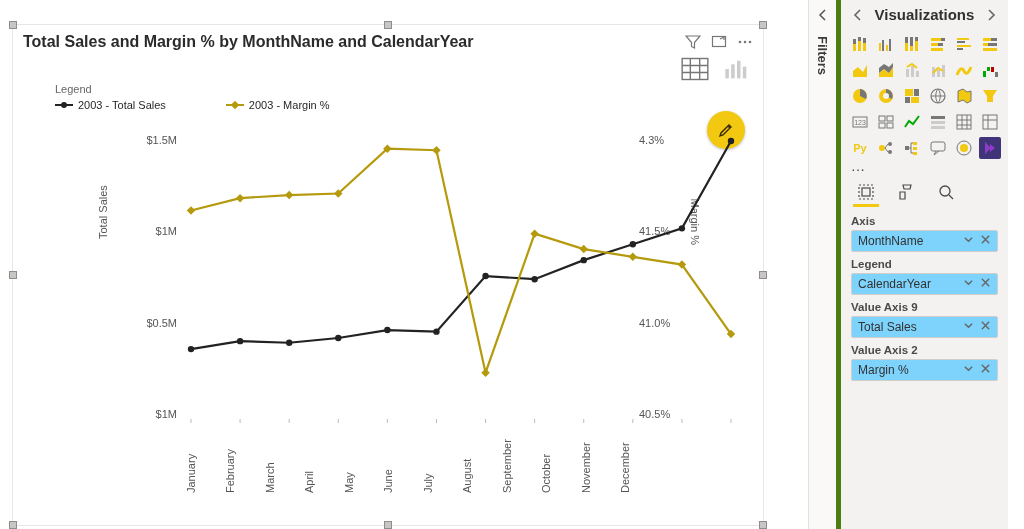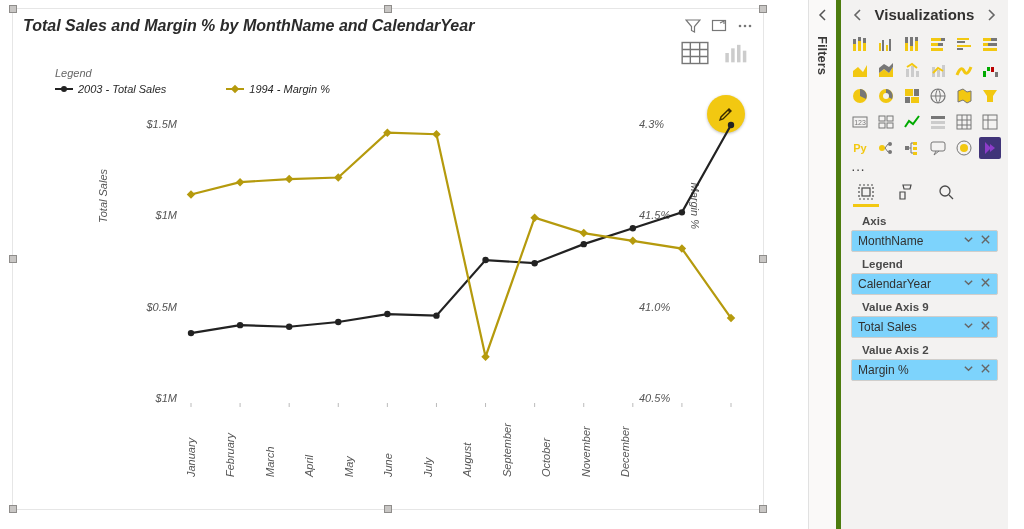--- a/index.html
+++ b/index.html
@@ -11,22 +11,21 @@
     width: 1024px;
     height: 529px;
     overflow: hidden;
     position: relative;
   }
   
   .canvas-area {
     position: absolute;
     left: 0; top: 0;
     width: 800px; height: 529px;
-    padding: 8px 12px;
-    font-style: italic;
+    padding: 24px 12px;
   }
   .filters-bar {
     position: absolute;
     left: 808px; top: 0;
     width: 28px; height: 529px;
     border-left: 1px solid #e1e1e1;
     background: #faf9f8;
     display: flex;
     flex-direction: column;
     align-items: center;
@@ -164,21 +163,21 @@
   .gal-item.sel svg{ color:#fff; }
   .gal-item.txt{ font-size:11px; font-weight:700; color:#2b579a; }
   .ellipsis{ padding:0 10px 2px; font-size:14px; color:#444; }
   .sub-tabs{ display:flex; gap:18px; padding:2px 14px 6px; }
   .sub-tabs .tab{ width:22px;height:22px; display:flex;align-items:center;justify-content:center; position:relative; }
   .sub-tabs .tab svg{ width:18px;height:18px; color:#4a4a4a;}
   .sub-tabs .tab.active::after{
     content:""; position:absolute; left:-2px; right:-2px; bottom:-4px; height:3px; background:#f2c811;
   }
   .wells{ padding:0 10px; overflow-y:auto; flex:1;}
-  .well-label{ font-size:11.5px; color:#4a4a4a; font-weight:600; margin:6px 11px 3px;}
+  .well-label{ font-size:11.5px; color:#4a4a4a; font-weight:600; margin:6px 0 3px;}
   .well{
     background:#7dd3fc; border:1px solid #d0cecb;
     padding:3px 6px;
     display:flex; align-items:center; justify-content:space-between;
     font-size:12px; color:#323130;
     border-radius:2px;
   }
   .well .acts{ display:flex; gap:6px; color:#666;}
   .well .acts svg{width:11px;height:11px;}
 </style>
@@ -245,21 +244,21 @@
 
     <div class="legend-block">
       <div class="legend-title">Legend</div>
       <div class="legend-items">
         <div class="legend-item">
           <span class="lm black"></span>
           <span>2003 - Total Sales</span>
         </div>
         <div class="legend-item">
           <span class="lm gold"></span>
-          <span>1994 - Margin %</span>
+          <span>2003 - Margin %</span>
         </div>
       </div>
     </div>
 
     <div class="plot-wrap">
       <div class="axis-title-left">Total Sales</div>
       <div class="axis-title-right">Margin %</div>
       <div class="y-left-labels" id="yl">
           <span>$1.5M</span>
           <span>$1M</span>

